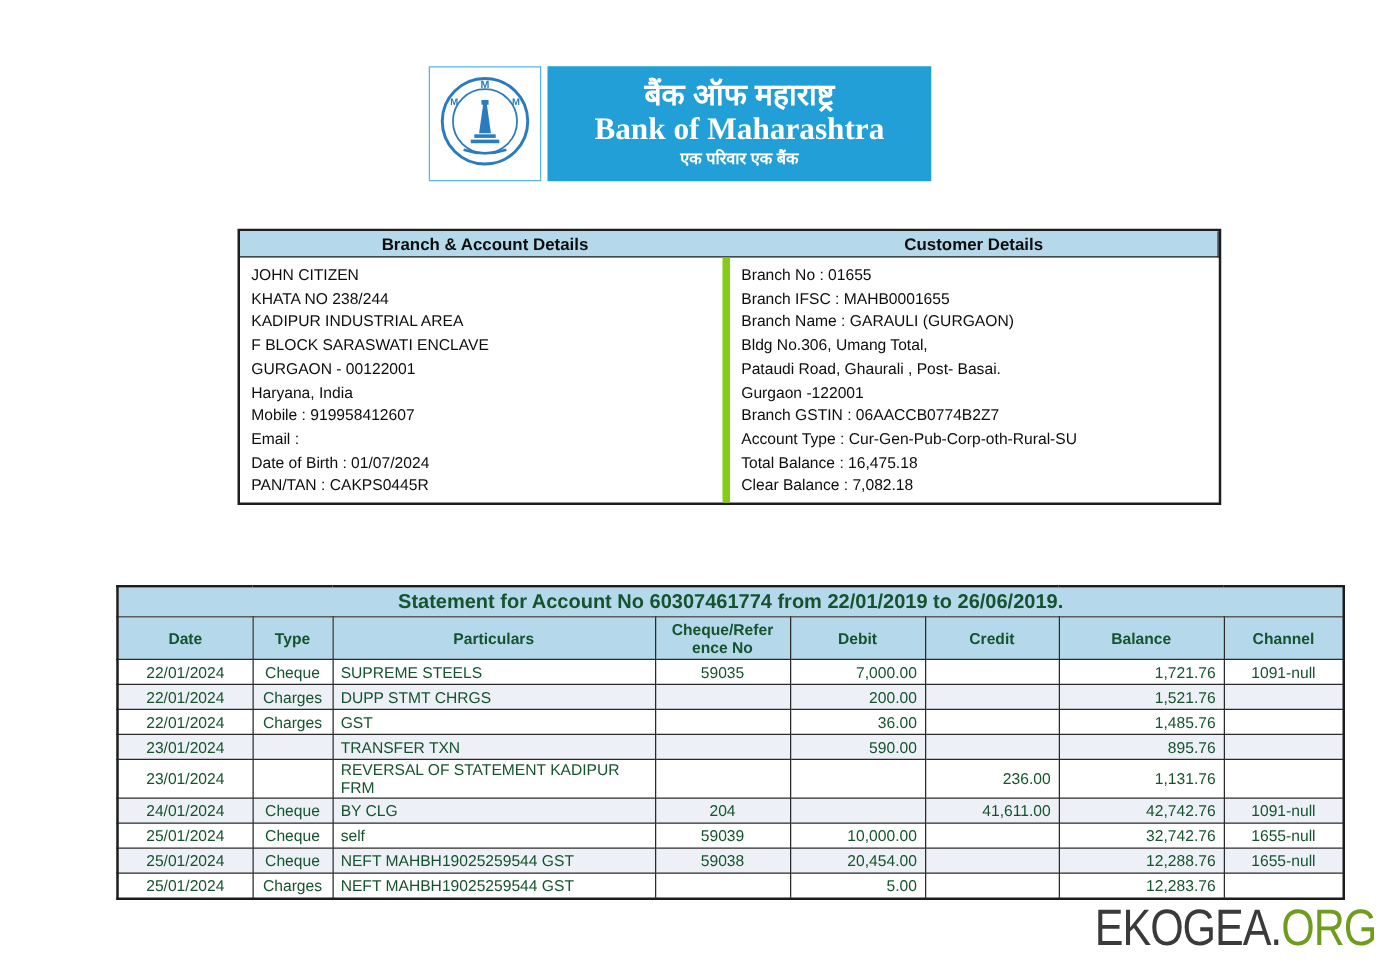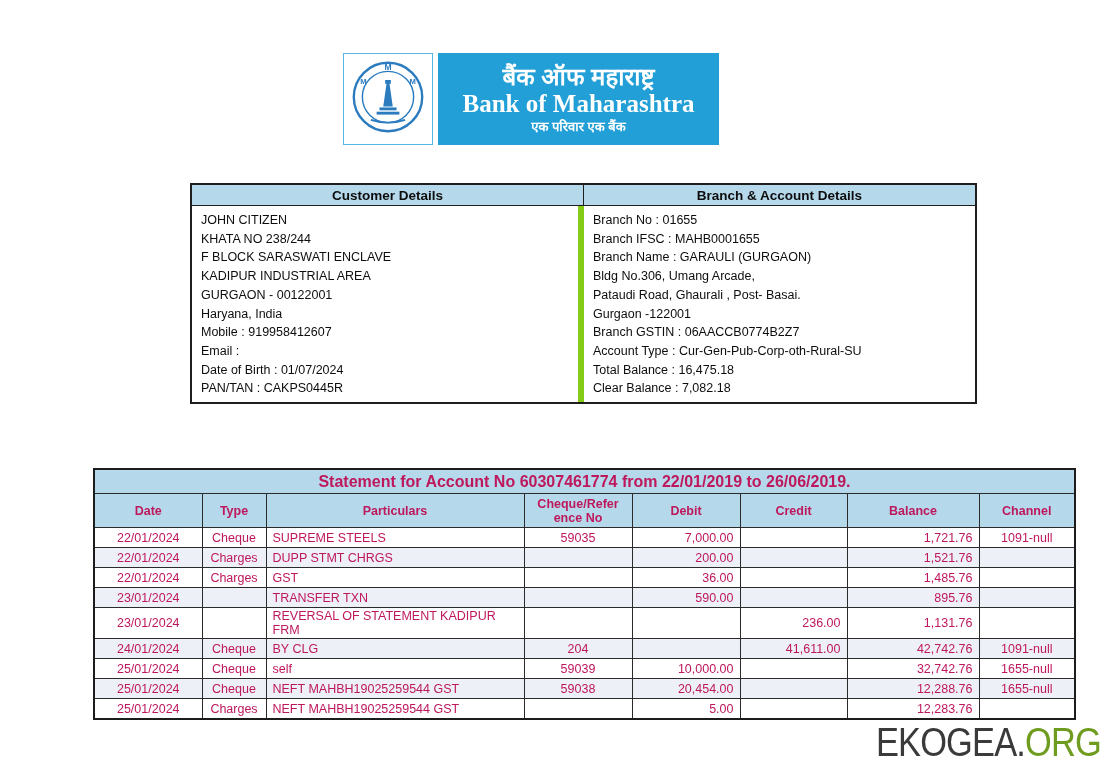--- a/index.html
+++ b/index.html
@@ -9,21 +9,21 @@
     font-family:"Liberation Sans", sans-serif;color:#0d0d0d;
   }
 
   
   .logo-wrap{position:absolute;left:343px;top:53px;display:flex;}
   .emblem-box{
     width:88px;height:90px;background:#fff;border:1px solid #57b7e2;
     display:flex;align-items:center;justify-content:center;margin-right:5px;
   }
   .logo-text-box{
-    width:281px;height:92px;background:#219fd6;color:#ffffff;
+    width:307px;height:92px;background:#219fd6;color:#ffffff;
     display:flex;flex-direction:column;align-items:center;justify-content:center;
     text-align:center;
   }
   .logo-hindi{font-size:24px;font-weight:bold;line-height:27px;}
   .logo-english{font-family:"Liberation Serif", serif;font-size:25px;font-weight:bold;line-height:28px;}
   .logo-tagline{font-size:13px;font-weight:bold;line-height:17px;}
 
   
   .details{
     position:absolute;left:190px;top:183px;width:783px;
@@ -36,21 +36,21 @@
   }
   .details .hd-left{border-right:1px solid #1e1e1e;}
   .details .bd{padding:5px 9px 4px;line-height:18.7px;}
   .details .bd-left{border-right:6px solid #84cc16;}
   .statement-date-line{margin-top:9px;}
 
   
   .stmt-wrap{position:absolute;left:93px;top:468px;}
   table.stmt{
     border-collapse:collapse;table-layout:fixed;width:983px;
-    font-size:12.5px;color:#be185d;border:2px solid #1c1c1c;background:#fff;
+    font-size:12.5px;color:#14532d;border:2px solid #1c1c1c;background:#fff;
   }
   .stmt th,.stmt td{border:1px solid #2a2a2a;overflow:hidden;}
   .stmt .title-cell{
     background:#b5d9eb;font-weight:bold;font-size:16px;text-align:center;
     height:21px;padding:1px 0;
   }
   .stmt thead th{
     background:#b5d9eb;font-weight:bold;text-align:center;vertical-align:middle;
     height:33px;white-space:pre-line;line-height:14px;font-size:12.5px;padding:0 2px;
   }
@@ -91,42 +91,42 @@
     </span>
   </div>
   <div class="logo-text-box">
     <div class="logo-hindi" lang="hi">बैंक ऑफ महाराष्ट्र</div>
     <div class="logo-english">Bank of Maharashtra</div>
     <div class="logo-tagline" lang="hi">एक परिवार एक बैंक</div>
   </div>
 </div>
 
 <div class="details">
+  <div class="hd">Branch &amp; Account Details</div>
   <div class="hd hd-left">Customer Details</div>
-  <div class="hd">Branch &amp; Account Details</div>
   <div class="bd bd-left">
     <div>
         <div>JOHN CITIZEN</div>
         <div>KHATA NO 238/244</div>
+        <div>KADIPUR INDUSTRIAL AREA</div>
         <div>F BLOCK SARASWATI ENCLAVE</div>
-        <div>KADIPUR INDUSTRIAL AREA</div>
         <div>GURGAON - 00122001</div>
         <div>Haryana, India</div>
         <div>Mobile : 919958412607</div>
         <div>Email :</div>
         <div>Date of Birth : 01/07/2024</div>
         <div>PAN/TAN : CAKPS0445R</div>
       </div>
   </div>
   <div class="bd">
     <div>
         <div>Branch No : 01655</div>
         <div>Branch IFSC : MAHB0001655</div>
         <div>Branch Name : GARAULI (GURGAON)</div>
-        <div>Bldg No.306, Umang Arcade,</div>
+        <div>Bldg No.306, Umang Total,</div>
         <div>Pataudi Road, Ghaurali , Post- Basai.</div>
         <div>Gurgaon -122001</div>
         <div>Branch GSTIN : 06AACCB0774B2Z7</div>
         <div>Account Type : Cur-Gen-Pub-Corp-oth-Rural-SU</div>
         <div>Total Balance : 16,475.18</div>
         <div>Clear Balance : 7,082.18</div>
       </div>
   </div>
 </div>
 

